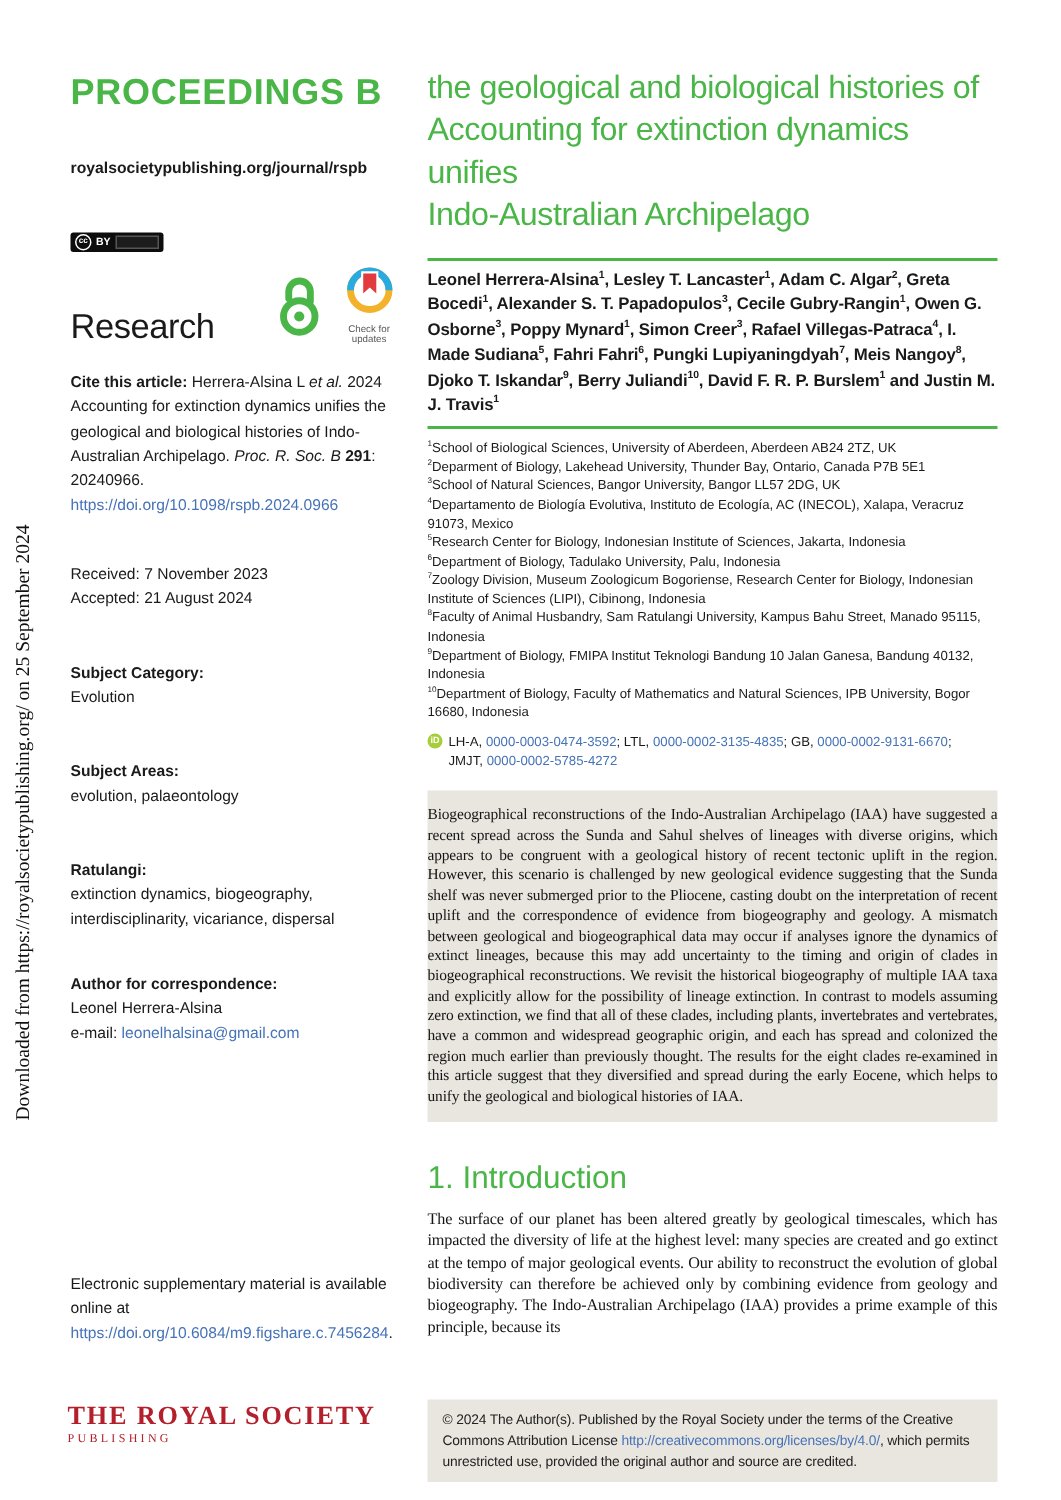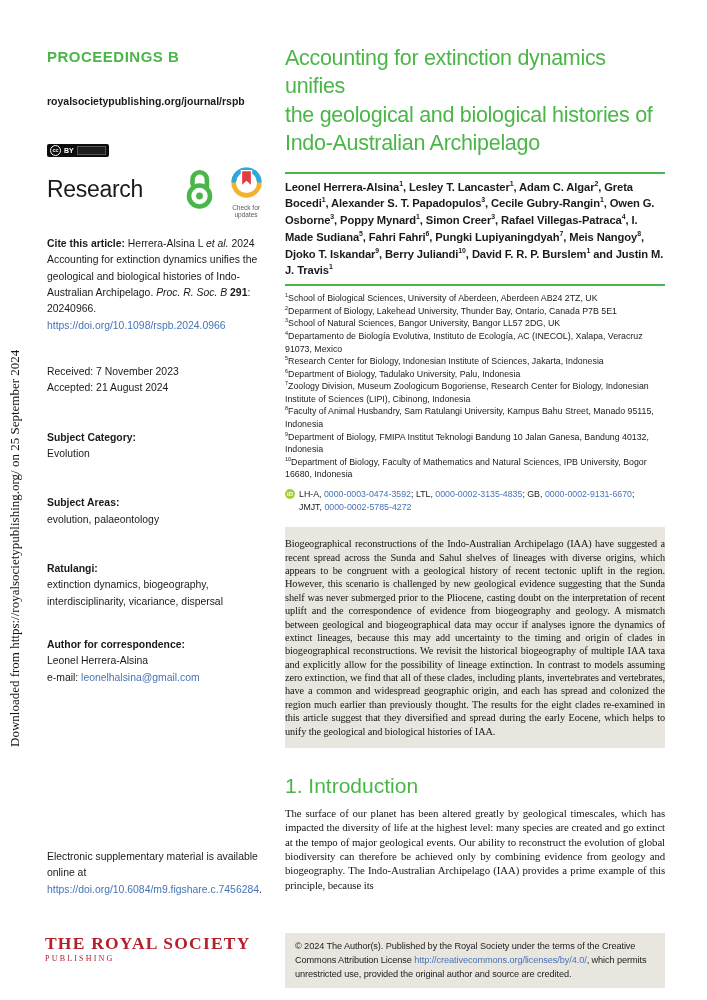--- a/index.html
+++ b/index.html
@@ -13,31 +13,31 @@
   
   .watermark{
     position:absolute;left:7px;top:747px;width:470px;
     transform:rotate(-90deg);transform-origin:0 0;
     font-family:"Liberation Serif", serif;font-size:13px;color:#111;
     white-space:nowrap;
   }
 
   
   .leftcol{position:absolute;left:47px;top:48px;width:224px;}
-  .journal-name{color:#4bb648;font-size:15px;font-weight:bold;letter-spacing:.5px;}
+  .journal-name{color:#4bb648;font-size:24px;font-weight:bold;letter-spacing:.5px;}
   .journal-url{font-weight:bold;font-size:10.5px;margin-top:30px;}
   .cc-badge{
     margin-top:37px;width:62px;height:13px;background:#0d0d0d;border-radius:2px;
     display:flex;align-items:center;gap:3px;padding:0 3px;box-sizing:border-box;
   }
   .cc-circle{width:9px;height:9px;border:1px solid #fff;border-radius:50%;
     color:#fff;font-size:5.5px;line-height:9px;text-align:center;font-weight:bold;}
   .cc-by{color:#fff;font-size:7px;font-weight:bold;}
   .cc-rest{flex:1;height:7px;border:1px solid #555;background:#1c1c1c;}
-  .research-row{margin-top:9px;display:flex;align-items:flex-start;}
+  .research-row{margin-top:9px;display:flex;align-items:flex-end;}
   .research-label{font-size:23px;letter-spacing:-.3px;margin-top:10px;}
   .oa-icon{margin-left:40px;margin-top:0;}
   .check-badge{margin-left:8px;width:44px;text-align:center;cursor:pointer;}
   .check-text{font-size:6.5px;color:#58595b;line-height:1.15;margin-top:1px;}
   .small{font-size:10.4px;line-height:1.57;}
   .cite-block{margin-top:17px;}
   .blue{color:#4673b8;}
   .dates{margin-top:30px;}
   .sect{margin-top:33px;}
   .sect b{display:block;}
@@ -149,22 +149,22 @@
   <span>Electronic supplementary material is available online at </span><a class="blue" href="#">https://doi.org/10.6084/m9.figshare.c.7456284</a><span>.</span>
 </div>
 
 <div class="publisher">
   <div class="publisher-name">THE ROYAL SOCIETY</div>
   <div class="publisher-sub">PUBLISHING</div>
 </div>
 
 <div class="rightcol">
   <div class="title">
+    <div>the geological and biological histories of</div>
     <div>Accounting for extinction dynamics unifies</div>
-    <div>the geological and biological histories of</div>
     <div>Indo-Australian Archipelago</div>
   </div>
 
   <hr class="rule rule1">
 
   <div class="authors"><span>Leonel Herrera-Alsina<sup>1</sup></span>, <span>Lesley T. Lancaster<sup>1</sup></span>, <span>Adam C. Algar<sup>2</sup></span>, <span>Greta Bocedi<sup>1</sup></span>, <span>Alexander S. T. Papadopulos<sup>3</sup></span>, <span>Cecile Gubry-Rangin<sup>1</sup></span>, <span>Owen G. Osborne<sup>3</sup></span>, <span>Poppy Mynard<sup>1</sup></span>, <span>Simon Creer<sup>3</sup></span>, <span>Rafael Villegas-Patraca<sup>4</sup></span>, <span>I. Made Sudiana<sup>5</sup></span>, <span>Fahri Fahri<sup>6</sup></span>, <span>Pungki Lupiyaningdyah<sup>7</sup></span>, <span>Meis Nangoy<sup>8</sup></span>, <span>Djoko T. Iskandar<sup>9</sup></span>, <span>Berry Juliandi<sup>10</sup></span>, <span>David F. R. P. Burslem<sup>1</sup></span> and <span>Justin M. J. Travis<sup>1</sup></span></div>
 
   <hr class="rule rule2">
 
   <div class="affils">

